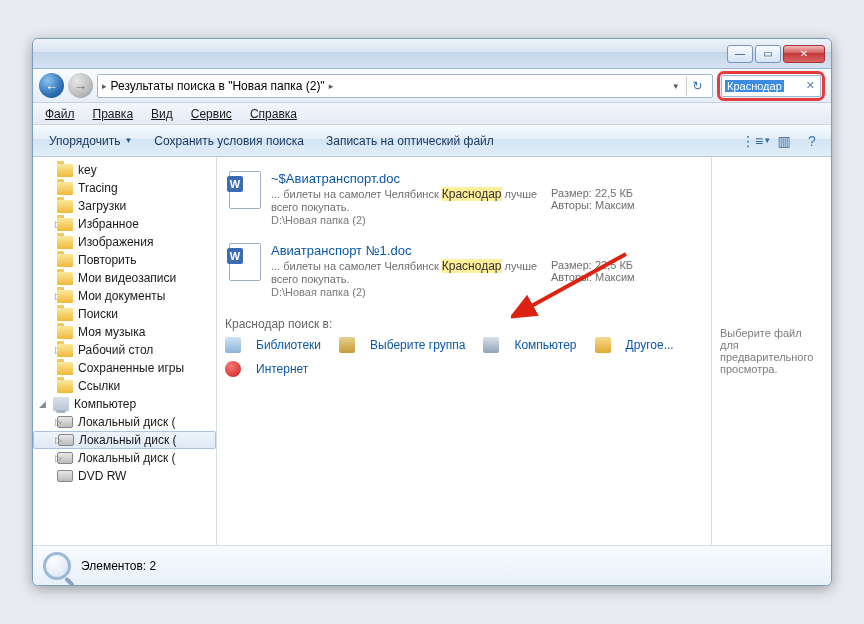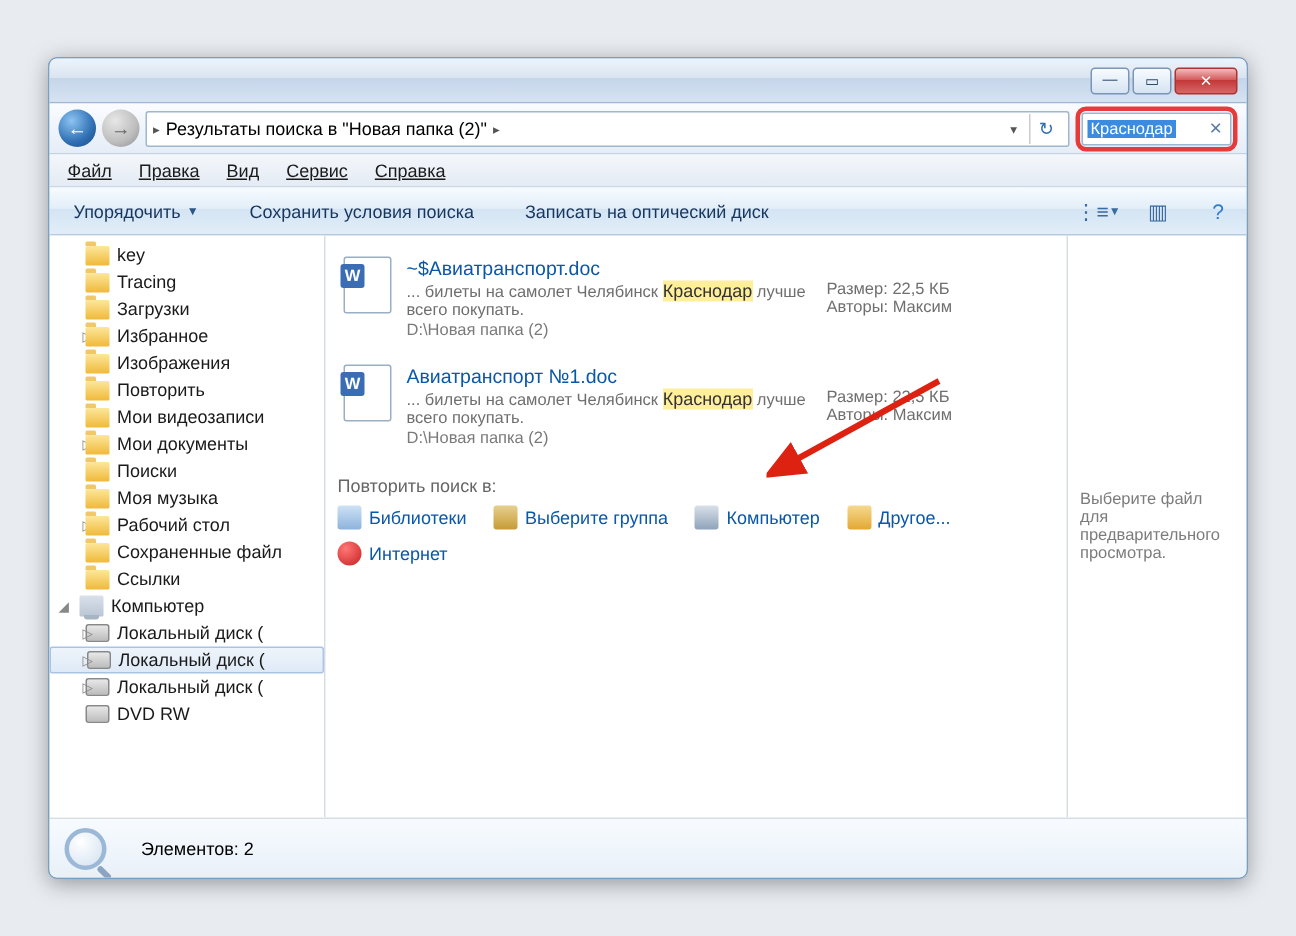--- a/index.html
+++ b/index.html
@@ -16,21 +16,21 @@
 .addr .arw{color:#555;font-size:9px}
 .addr .dd{margin-left:auto;color:#555;font-size:9px;padding:0 4px}
 .addr .ref{width:22px;height:20px;display:flex;align-items:center;justify-content:center;color:#2f6fb3;border-left:1px solid #ccc}
 .searchwrap{width:108px;height:30px;border:3px solid #e53b3b;border-radius:7px;display:flex;align-items:center;padding:1px}
 .search{flex:1;height:22px;border:1px solid #9fb6cf;background:#fff;border-radius:2px;display:flex;align-items:center;padding:0 3px}
 .search span.q{background:#3b8be0;color:#fff;padding:0 2px;font-size:11px}
 .search .x{margin-left:auto;color:#5b7fa9;font-size:11px;padding:0 2px}
 .menu{height:22px;background:linear-gradient(#f4f7fb,#e4ebf4);display:flex;align-items:center;padding:0 4px;gap:2px;border-bottom:1px solid #ccd7e3}
 .menu span{padding:2px 8px;color:#1a1a1a}
 .menu span u{text-decoration:underline}
-.toolbar{height:32px;background:linear-gradient(#f6fbff,#e3eef8 45%,#d4e4f3 46%,#e1eef9);display:flex;align-items:center;padding:0 6px;gap:14px;border-bottom:1px solid #b7cadd}
+.toolbar{height:32px;background:linear-gradient(#f6fbff,#e3eef8 45%,#d4e4f3 46%,#e1eef9);display:flex;align-items:center;padding:0 6px;gap:2px;border-bottom:1px solid #b7cadd}
 .tbitem{padding:4px 10px;color:#17365d;display:flex;align-items:center;gap:4px}
 .tbitem .dd{font-size:8px;color:#2b5584}
 .tbsep{flex:1}
 .tbicon{width:26px;height:22px;display:flex;align-items:center;justify-content:center;color:#3b6a9e;font-size:14px}
 .body{flex:1;display:flex;overflow:hidden}
 .tree{width:184px;border-right:1px solid #d7dde5;overflow-y:auto;overflow-x:hidden;background:#fff;padding:4px 0;position:relative}
 .tree::-webkit-scrollbar{width:16px}
 .tree::-webkit-scrollbar-track{background:#f0f0f0;border-left:1px solid #ddd}
 .tree::-webkit-scrollbar-thumb{background:linear-gradient(90deg,#dbe7f3,#b8cee4);border:1px solid #9fb8d3;border-radius:2px}
 .ti{display:flex;align-items:center;padding:2px 4px 2px 20px;gap:5px;white-space:nowrap;color:#1a1a1a}
@@ -51,29 +51,29 @@
 .docico:before{content:"W";position:absolute;left:-3px;top:4px;width:16px;height:16px;background:#3b6db5;color:#fff;font-weight:bold;font-size:11px;display:flex;align-items:center;justify-content:center;border-radius:2px}
 .iinfo{flex:1;min-width:0}
 .ititle{color:#0b57a8;font-size:13px;margin-bottom:1px}
 .isnip{color:#6f6f6f;font-size:11px}
 .isnip .hl{background:#ffef9a;color:#333}
 .ipath{color:#7a7a7a;font-size:11px;margin-top:1px}
 .imeta{width:148px;color:#6f6f6f;font-size:11px;padding-top:16px;flex-shrink:0}
 .repeat{margin-top:12px;color:#5b5b5b}
 .repeat .lbl{margin-bottom:6px;color:#666}
 .rrow{display:flex;gap:18px;align-items:center;margin-bottom:8px;flex-wrap:wrap}
-.rlink{color:#0b57a8;display:flex;align-items:center;gap:5px}
+.rlink{color:#0b57a8;display:flex;align-items:center;gap:15px}
 .rico{width:16px;height:16px;background:#8fb5dd;border-radius:2px;flex-shrink:0}
 .rico.lib{background:linear-gradient(#cfe2f5,#8cb3dc)}
 .rico.home{background:linear-gradient(#e6d090,#c79b36)}
 .rico.comp{background:linear-gradient(#d9e1ea,#8fa3b9)}
 .rico.oth{background:linear-gradient(#f6d990,#e2a832)}
 .rico.net{width:16px;height:16px;border-radius:50%;background:radial-gradient(circle at 35% 30%,#f77,#c81f1f)}
 .preview{width:120px;border-left:1px solid #d7dde5;color:#7c7c7c;text-align:left;display:flex;align-items:center;justify-content:center;padding:8px;font-size:11px}
-.status{height:40px;border-top:1px solid #d7dde5;background:linear-gradient(#f7fbff,#e8f0f8);display:flex;align-items:center;padding:0 10px;gap:23px}
+.status{height:40px;border-top:1px solid #d7dde5;background:linear-gradient(#f7fbff,#e8f0f8);display:flex;align-items:center;padding:0 10px;gap:10px}
 .magico{width:28px;height:28px;border-radius:50%;border:3px solid #9bb8d6;position:relative;background:radial-gradient(circle at 35% 30%,#fff,#d2e1f0)}
 .magico:after{content:"";position:absolute;right:-7px;bottom:-7px;width:11px;height:4px;background:#8aa5c3;transform:rotate(45deg);border-radius:2px}
 .arrow{position:absolute;right:200px;top:210px;pointer-events:none}
 .arrow svg{width:120px;height:80px}
 </style>
 </head>
 <body>
 
 <div class="window">
   <div class="titlebar">
@@ -109,21 +109,21 @@
     <span><u>Сервис</u></span>
     <span><u>Справка</u></span>
   </div>
 
   <div class="toolbar">
     <div class="tbitem">
         <span>Упорядочить</span>
         <span class="dd">▼</span>
       </div>
     <div class="tbitem">Сохранить условия поиска</div>
-    <div class="tbitem">Записать на оптический диск</div>
+    <div class="tbitem">Записать на оптический файл</div>
     <div class="tbsep"></div>
     <div class="tbicon">⋮≡<span style="font-size:8px">▼</span></div>
     <div class="tbicon">▥</div>
     <div class="tbicon" style="color:#2f7dcb">?</div>
   </div>
 
   <div class="body">
     <div class="tree" id="tree">
         <div class="ti l2">
           <div class="fico"></div>
@@ -167,21 +167,21 @@
           <div class="fico"></div>
           <span>Моя музыка</span>
         </div>
         <div class="ti l2">
           <span class="exp">▷</span>
           <div class="fico"></div>
           <span>Рабочий стол</span>
         </div>
         <div class="ti l2">
           <div class="fico"></div>
-          <span>Сохраненные файл</span>
+          <span>Сохраненные игры</span>
         </div>
         <div class="ti l2">
           <div class="fico"></div>
           <span>Ссылки</span>
         </div>
         <div class="ti">
           <span class="exp">◢</span>
           <div class="cico"></div>
           <span>Компьютер</span>
         </div>
@@ -219,21 +219,21 @@
           <div class="item">
             <div class="docico"></div>
             <div class="iinfo">
               <div class="ititle">Авиатранспорт №1.doc</div>
               <div class="isnip">... билеты на самолет Челябинск <span class="hl">Краснодар</span> лучше всего покупать.</div>
               <div class="ipath">D:\Новая папка (2)</div>
             </div>
             <div class="imeta">Размер: 22,5 КБ<br>Авторы: Максим</div>
           </div>
           <div class="repeat">
-            <div class="lbl">Повторить поиск в:</div>
+            <div class="lbl">Краснодар поиск в:</div>
             <div class="rrow">
               <span class="rlink">
                 <span class="rico lib"></span>
                 <span>Библиотеки</span>
               </span>
               <span class="rlink">
                 <span class="rico home"></span>
                 <span>Выберите группа</span>
               </span>
               <span class="rlink">

